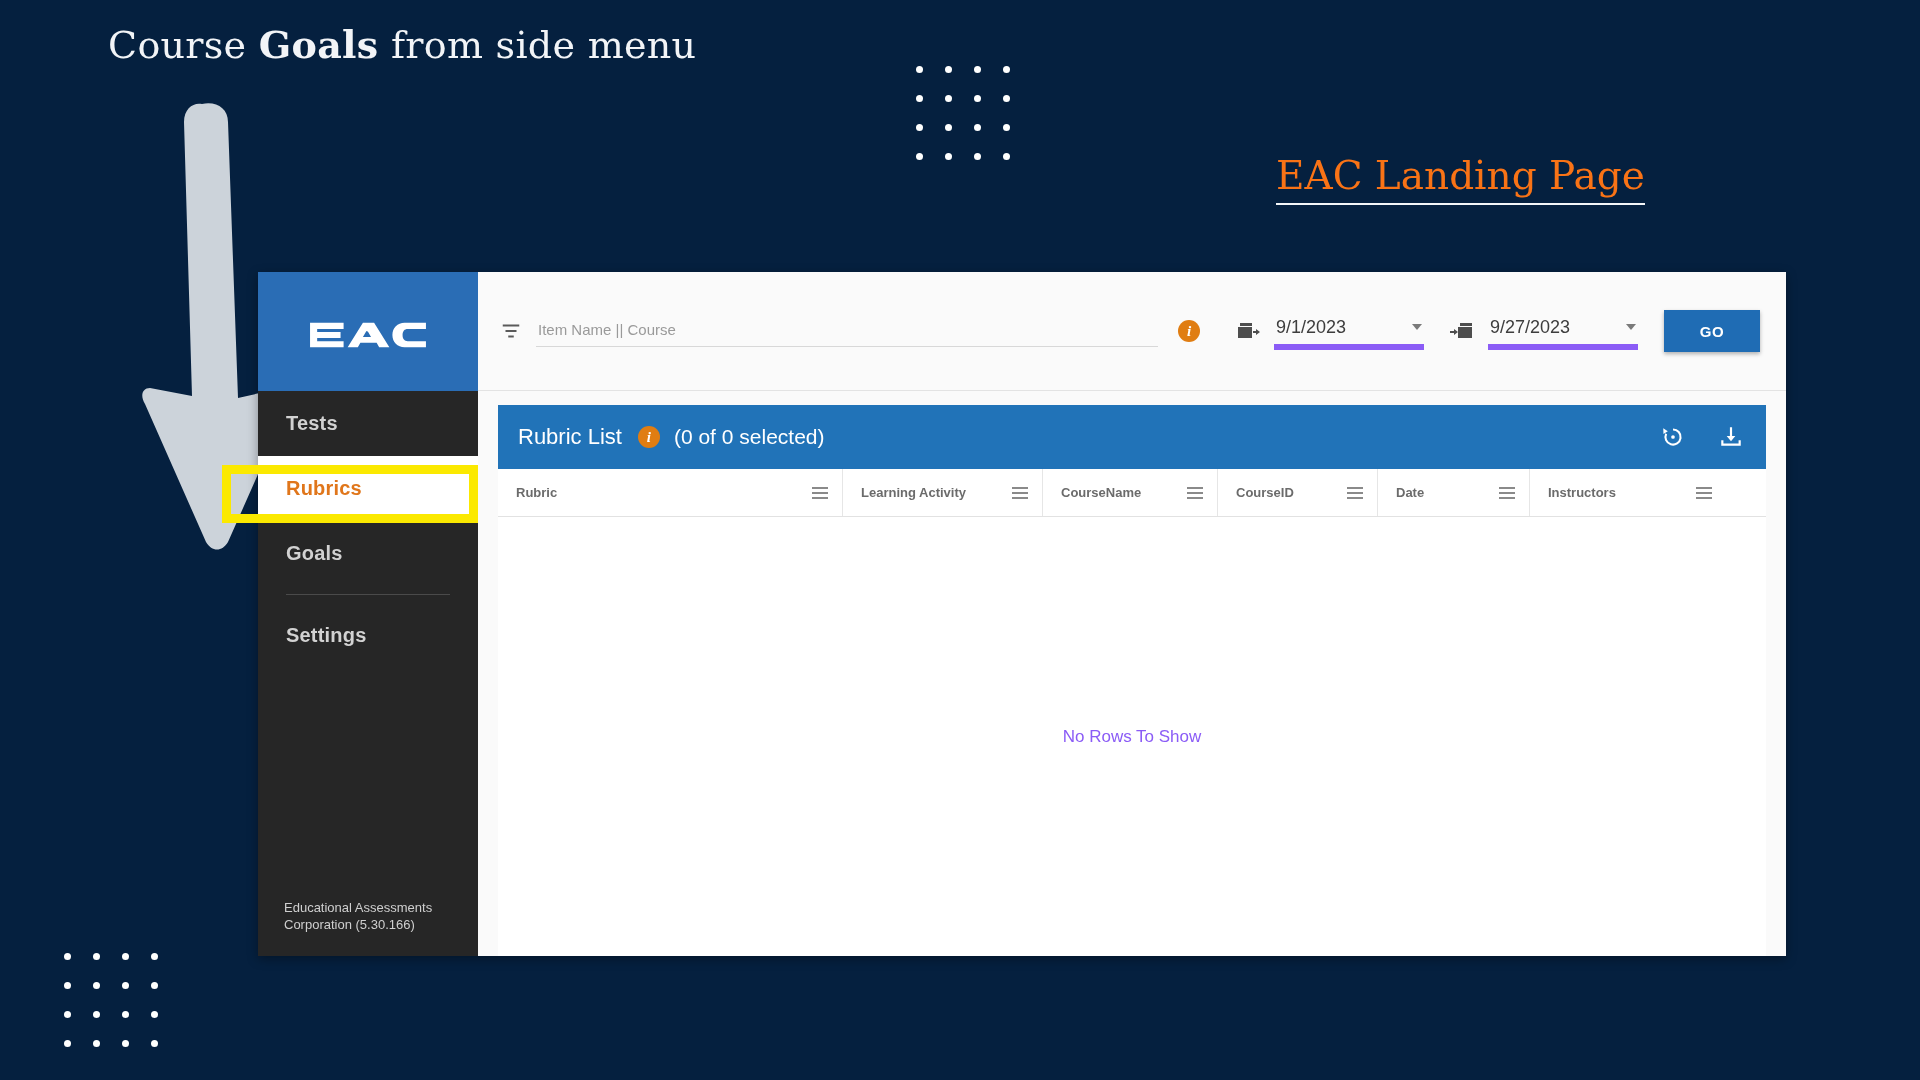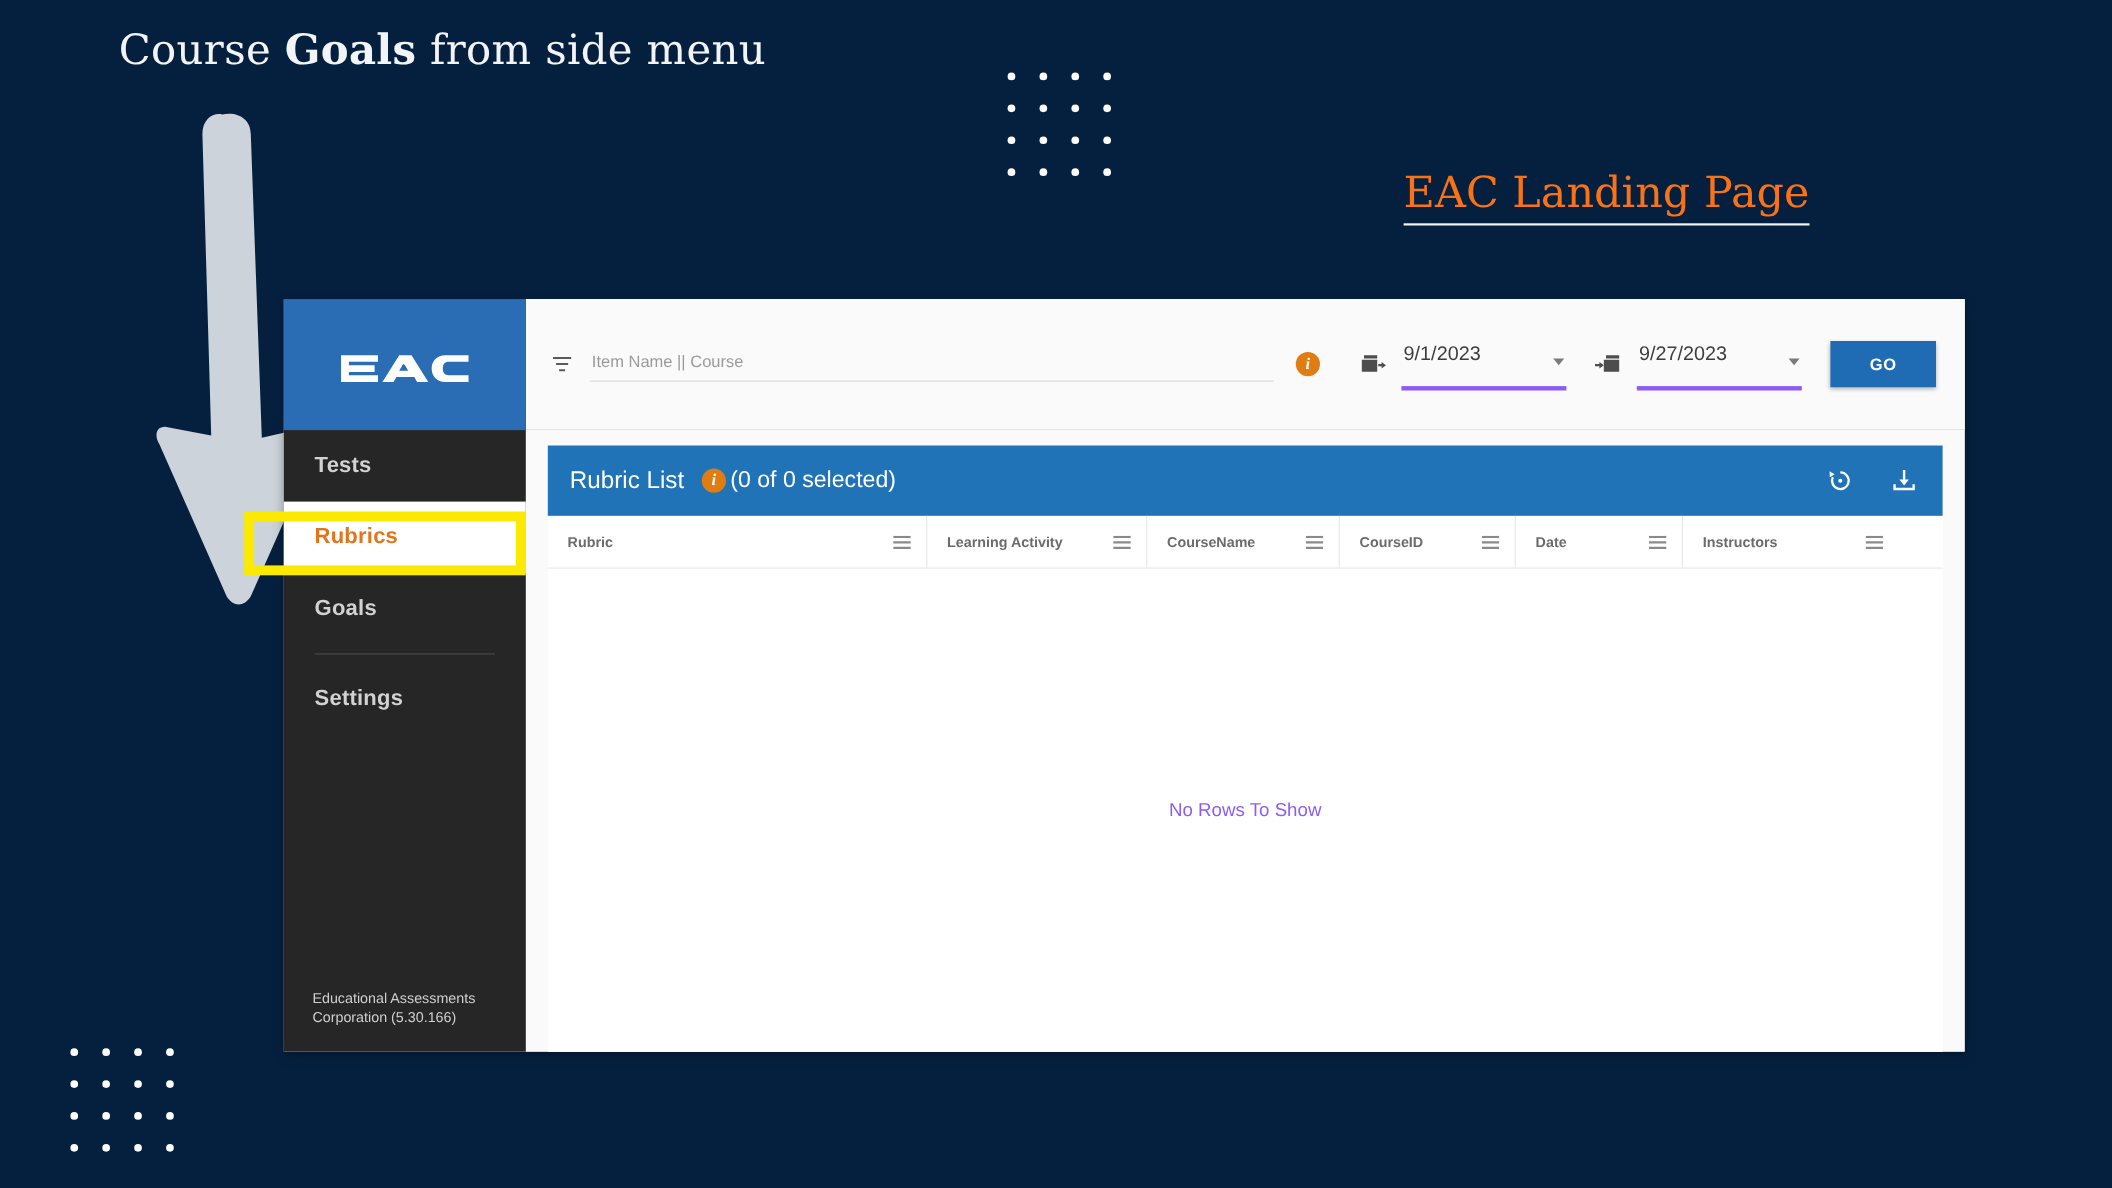--- a/index.html
+++ b/index.html
@@ -141,24 +141,24 @@
     background: #e07d12; color: #fff;
     font-size: 15px; font-weight: 700; font-style: italic;
     display: flex; align-items: center; justify-content: center;
     flex: 0 0 22px; margin-right: 36px;
     font-family: "Liberation Serif", serif;
   }
 
   .date-field { display: flex; align-items: center; margin-right: 26px; }
   .date-field .cal { width: 24px; height: 24px; margin-right: 14px; flex: 0 0 24px; }
   .date-val {
-    border-bottom: 4px solid #8b5cf6;
+    border-bottom: 6px solid #8b5cf6;
     min-width: 150px;
-    display: flex; align-items: flex-end; justify-content: space-between;
-    padding: 4px 2px 19px 2px;
+    display: flex; align-items: center; justify-content: space-between;
+    padding: 4px 2px 6px 2px;
     font-size: 18px;
     color: #3d3d3d;
   }
   .caret { width: 0; height: 0; border-left: 5px solid transparent; border-right: 5px solid transparent; border-top: 6px solid #7a7a7a; margin-left: 16px; }
 
   .go-btn {
     background: #1f6cb4;
     color: #fff;
     border: 0;
     width: 96px;
@@ -177,21 +177,21 @@
   .card-head {
     height: 64px;
     background: #2173b8;
     display: flex;
     align-items: center;
     padding: 0 22px 0 20px;
     color: #fff;
   }
   .card-title { font-size: 22px; font-weight: 400; }
   .card-head .info-dot { margin: 0 0 0 16px; }
-  .sel-count { font-size: 21px; margin-left: 4px; }
+  .sel-count { font-size: 21px; margin-left: 14px; }
   .head-actions { margin-left: auto; display: flex; gap: 32px; }
   .head-actions svg { width: 26px; height: 26px; }
 
   .grid-head {
     display: flex;
     height: 48px;
     align-items: center;
     border-bottom: 1px solid #e2e2e2;
     font-size: 13px;
     font-weight: 700;

